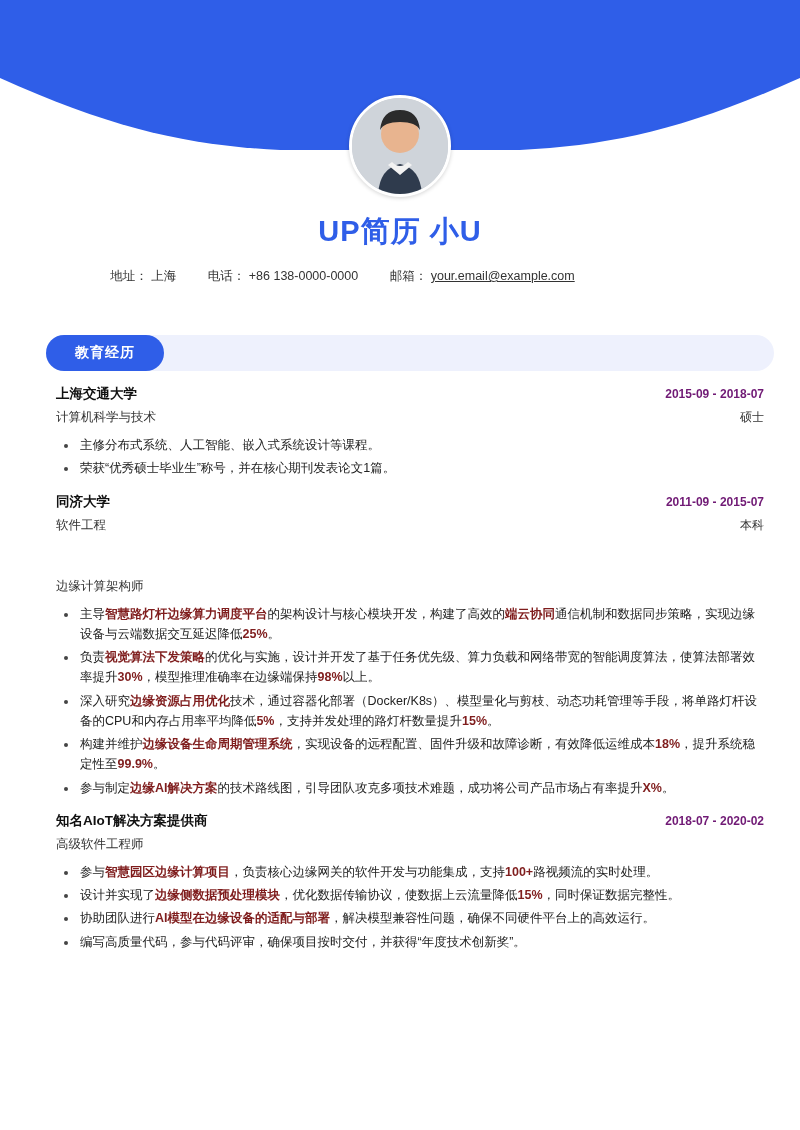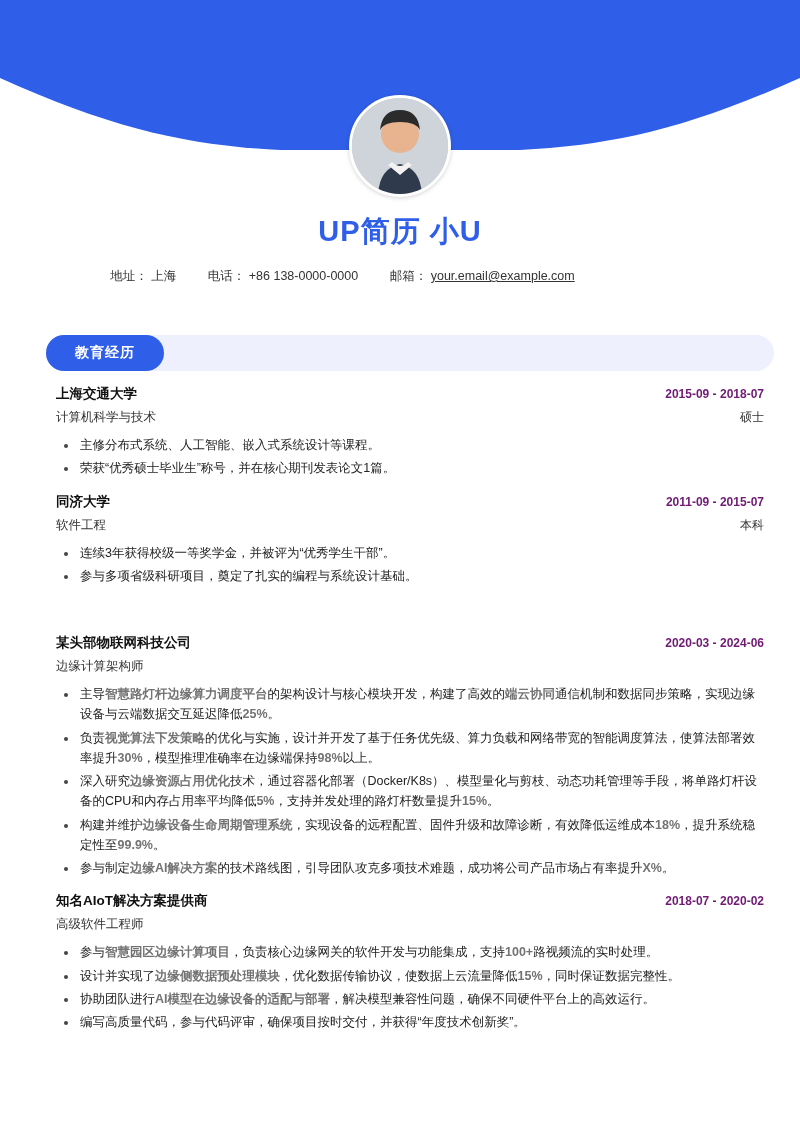--- a/index.html
+++ b/index.html
@@ -160,21 +160,21 @@
   ul.bullets li {
     font-size: 12.5px;
     color: #222222;
     line-height: 1.62;
     margin-bottom: 3px;
     padding-left: 2px;
   }
   ul.bullets li::marker {
     color: #444;
   }
-  b { font-weight: bold; color: #737373; }
+  b { font-weight: bold; color: #7f1d1d; }
   .entry + .entry { margin-top: 14px; }
   .sec-gap { height: 14px; }
 </style>
 </head>
 <body>
 
 <div class="page">
 
   <div class="header-banner">
     <svg width="800" height="150" viewBox="0 0 800 150" xmlns="http://www.w3.org/2000/svg">
@@ -236,39 +236,31 @@
 
         <div class="entry">
           <div class="entry-top">
             <span class="entry-title">同济大学</span>
             <span class="entry-date">2011-09 - 2015-07</span>
           </div>
           <div class="entry-sub">
             <span class="entry-role">软件工程</span>
             <span class="entry-degree">本科</span>
           </div>
-          <ul class="bullets">
-              <li>连续3年获得校级一等奖学金，并被评为“优秀学生干部”。</li>
-              <li>参与多项省级科研项目，奠定了扎实的编程与系统设计基础。</li>
-            </ul>
         </div>
 
       </div>
     </div>
 
     <div class="sec-gap"></div>
 
     <div class="section">
       <div class="section-body">
 
         <div class="entry">
-          <div class="entry-top">
-            <span class="entry-title">某头部物联网科技公司</span>
-            <span class="entry-date">2020-03 - 2024-06</span>
-          </div>
           <div class="entry-sub">
             <span class="entry-role">边缘计算架构师</span>
             <span class="entry-degree"></span>
           </div>
           <ul class="bullets">
               <li>主导<b>智慧路灯杆边缘算力调度平台</b>的架构设计与核心模块开发，构建了高效的<b>端云协同</b>通信机制和数据同步策略，实现边缘设备与云端数据交互延迟降低<b>25%</b>。</li>
               <li>负责<b>视觉算法下发策略</b>的优化与实施，设计并开发了基于任务优先级、算力负载和网络带宽的智能调度算法，使算法部署效率提升<b>30%</b>，模型推理准确率在边缘端保持<b>98%</b>以上。</li>
               <li>深入研究<b>边缘资源占用优化</b>技术，通过容器化部署（Docker/K8s）、模型量化与剪枝、动态功耗管理等手段，将单路灯杆设备的CPU和内存占用率平均降低<b>5%</b>，支持并发处理的路灯杆数量提升<b>15%</b>。</li>
               <li>构建并维护<b>边缘设备生命周期管理系统</b>，实现设备的远程配置、固件升级和故障诊断，有效降低运维成本<b>18%</b>，提升系统稳定性至<b>99.9%</b>。</li>
               <li>参与制定<b>边缘AI解决方案</b>的技术路线图，引导团队攻克多项技术难题，成功将公司产品市场占有率提升<b>X%</b>。</li>

